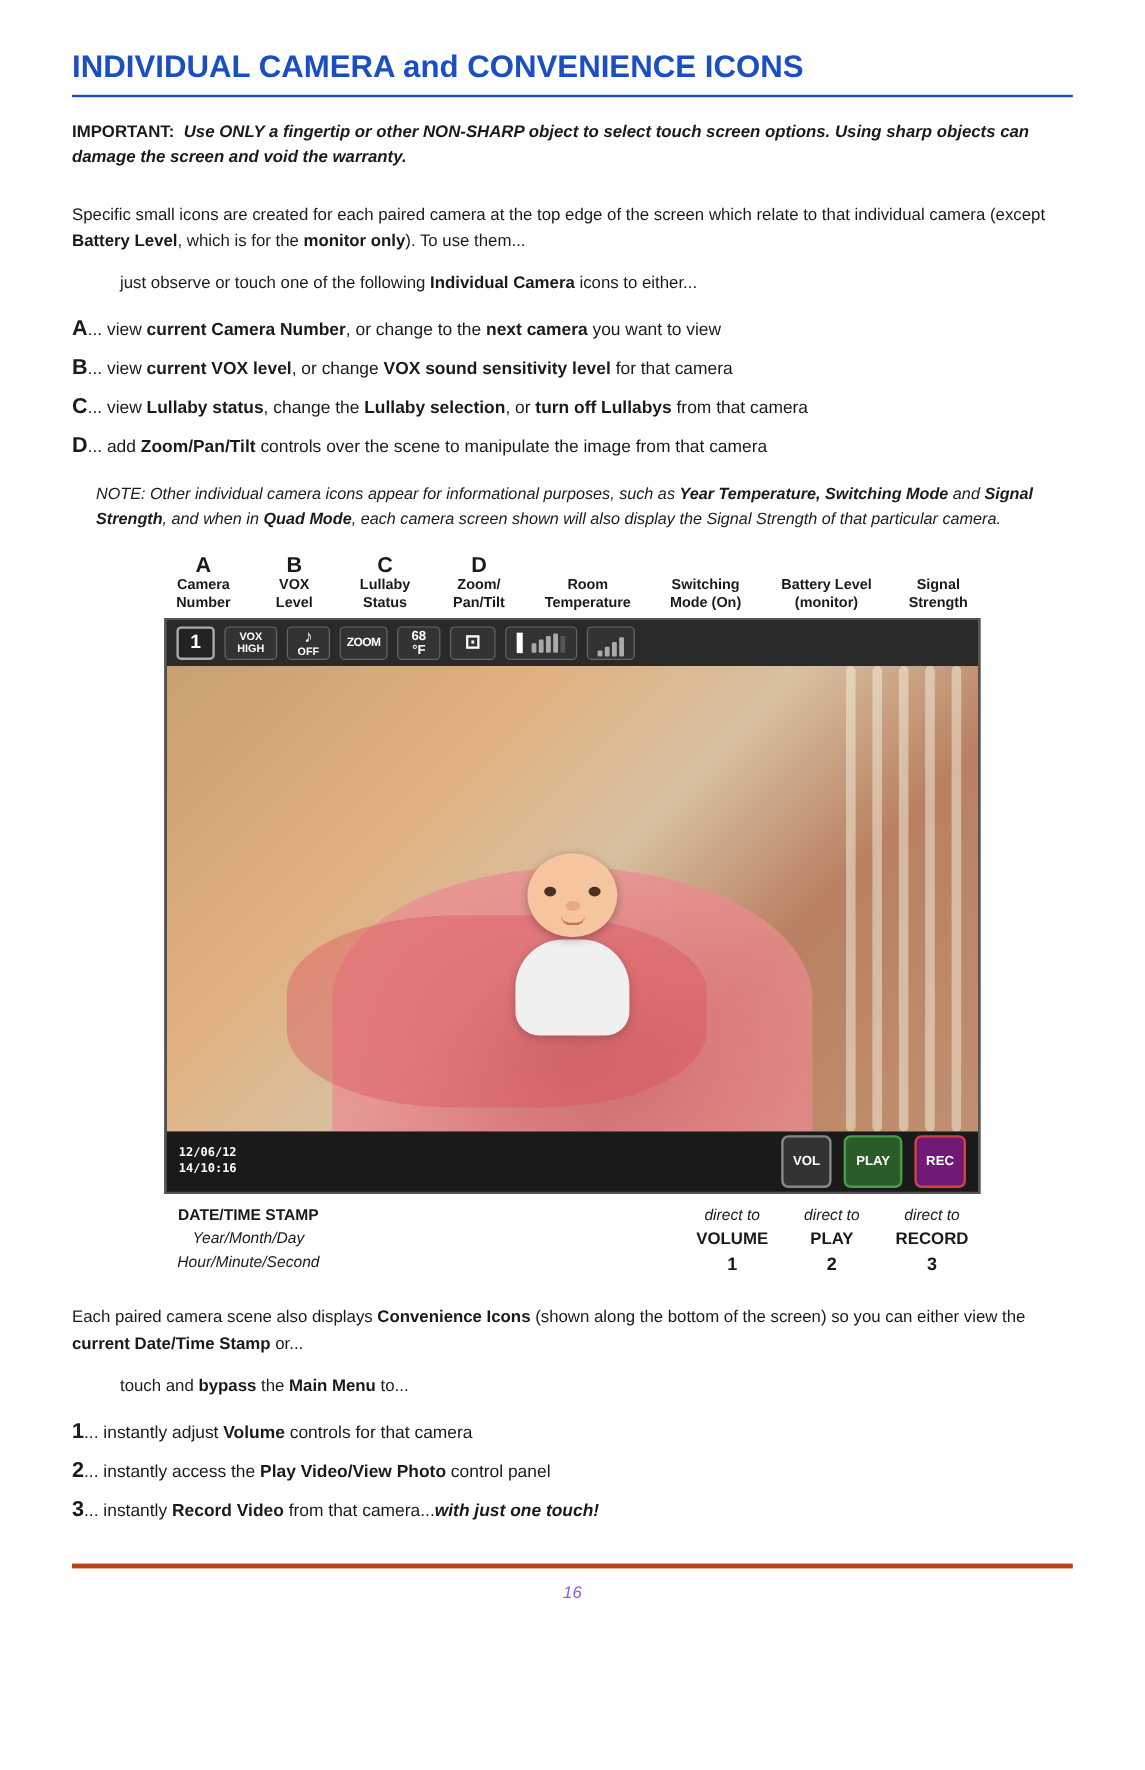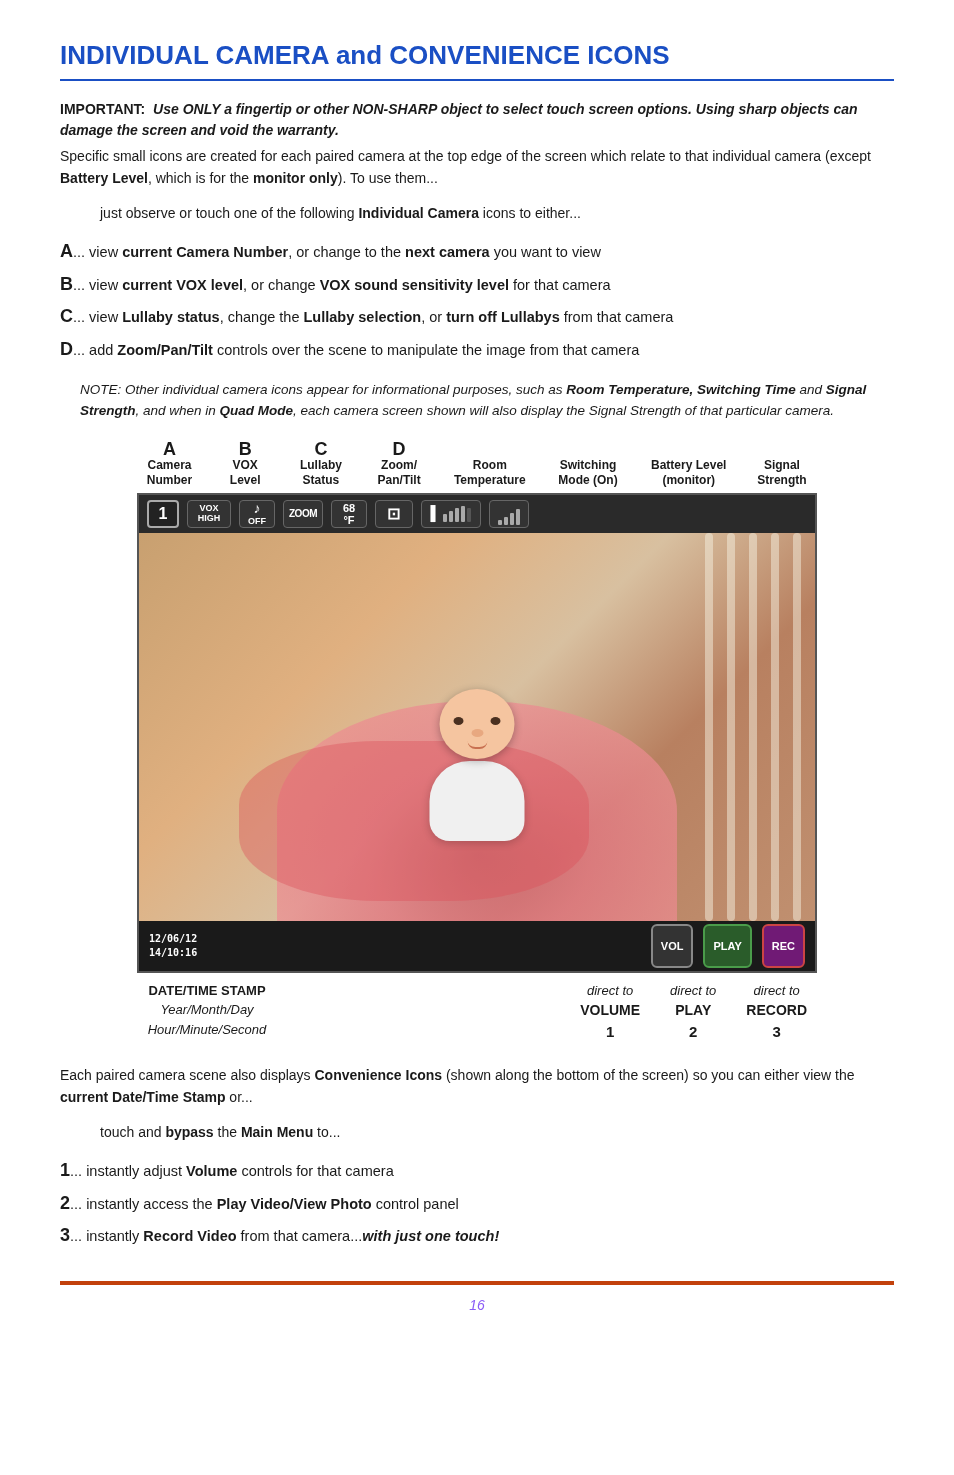--- a/index.html
+++ b/index.html
@@ -16,21 +16,21 @@
     h1.page-title {
       color: #1a4fc4;
       font-size: 26px;
       font-weight: 900;
       border-bottom: 2px solid #1a4fc4;
       padding-bottom: 8px;
       margin-bottom: 18px;
     }
 
     .important-box {
-      margin-bottom: 4px;
+      margin-bottom: 26px;
     }
 
     .important-box p {
       font-size: 14px;
       line-height: 1.5;
     }
 
     .important-box .imp-label {
       font-weight: 900;
     }
@@ -356,21 +356,21 @@
   </p>
   <p class="list-item">
     <span class="letter">C</span><span>... view <strong>Lullaby status</strong>, change the <strong>Lullaby selection</strong>, or <strong>turn off Lullabys</strong> from that camera</span>
   </p>
   <p class="list-item">
     <span class="letter">D</span><span>... add <strong>Zoom/Pan/Tilt</strong> controls over the scene to manipulate the image from that camera</span>
   </p>
 </div>
 
 <div class="note-block">
-  <em><span>NOTE: Other individual camera icons appear for informational purposes, such as <strong>Room Temperature, Switching Time</strong> and <strong>Signal Strength</strong>, and when in <strong>Quad Mode</strong>, each camera screen shown will also display the Signal Strength of that particular camera.</span></em>
+  <em><span>NOTE: Other individual camera icons appear for informational purposes, such as <strong>Year Temperature, Switching Mode</strong> and <strong>Signal Strength</strong>, and when in <strong>Quad Mode</strong>, each camera screen shown will also display the Signal Strength of that particular camera.</span></em>
 </div>
 
 <div class="camera-section">
 
   <div style="display:flex; width:680px; margin:0 auto 4px; align-items:flex-end; justify-content:space-between; padding: 0 5px;">
     <div class="clh-col" style="width:55px;">
       <span class="big-letter">A</span>
       <span>Camera</span>
       <span>Number</span>
     </div>

